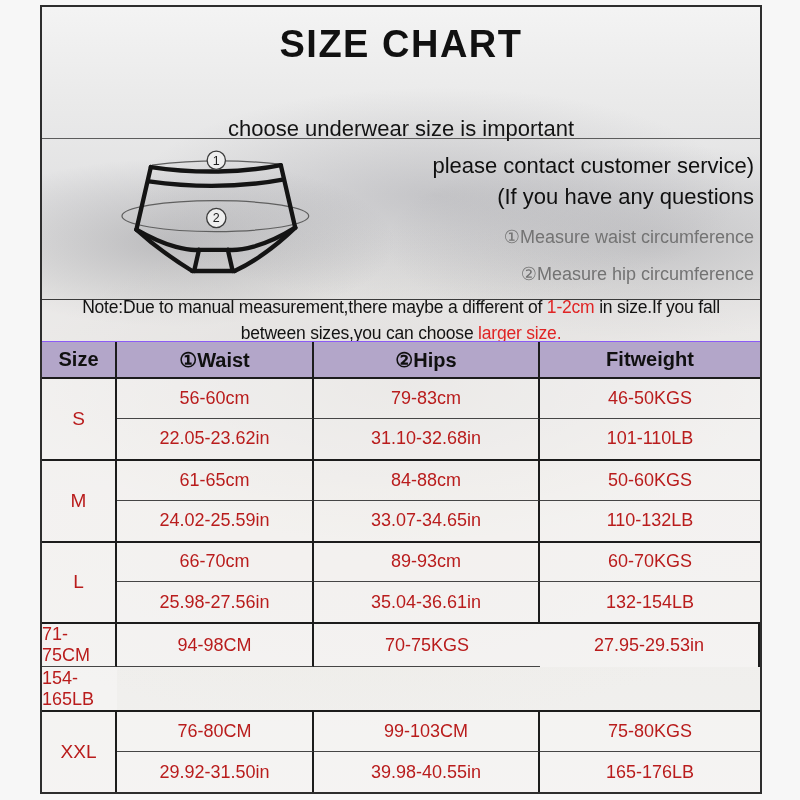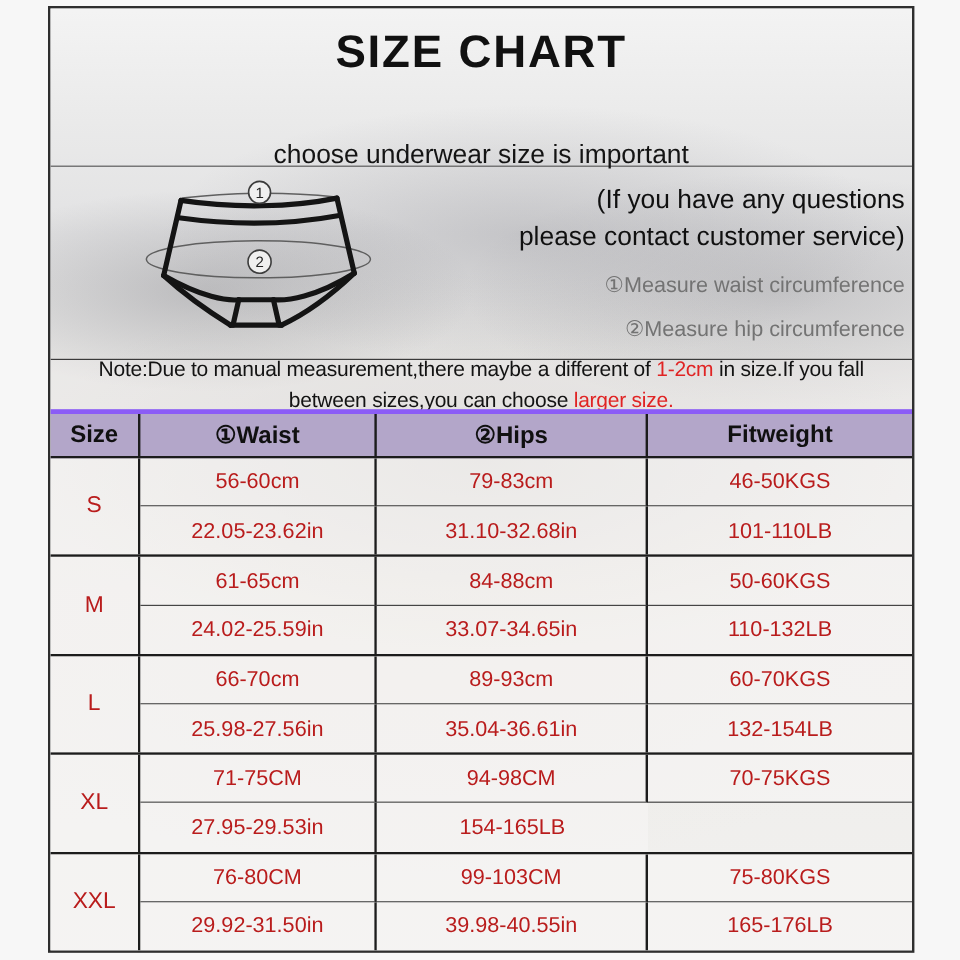--- a/index.html
+++ b/index.html
@@ -58,21 +58,21 @@
     height:42px; flex:0 0 auto;
     border-top:1.5px solid #3a3a3a;
     display:flex; flex-direction:column; justify-content:center;
     text-align:center; font-size:17.5px; letter-spacing:-0.2px;
     line-height:1.45; color:#131313;
     background:rgba(240,239,237,0.35);
   }
   .red { color:#e02424; }
 
   
-  .size-table { flex:1 1 auto; display:flex; flex-direction:column; border-top:4px solid #8b5cf6; }
+  .size-table { flex:1 1 auto; display:flex; flex-direction:column; border-top:1px solid #8b5cf6; }
   .thead {
     flex:0 0 37px;
     display:grid; grid-template-columns:75px 197px 226px 1fr;
     background:#b3a6c9;
     border-bottom:2px solid #1c1c1c;
   }
   .hcell {
     display:flex; align-items:center; justify-content:center;
     font-size:20px; font-weight:700; color:#101010;
     border-right:2px solid #1c1c1c;
@@ -129,22 +129,22 @@
           <circle cx="112" cy="19" r="9.5" fill="#efefef" stroke="#3c3c3c" stroke-width="1.4"></circle>
           <text x="112" y="23.5" font-size="13" text-anchor="middle" fill="#222" font-family="Liberation Sans, sans-serif">1</text>
         </g>
         <g>
           <circle cx="112" cy="79" r="10" fill="#efefef" stroke="#3c3c3c" stroke-width="1.4"></circle>
           <text x="112" y="83.5" font-size="13" text-anchor="middle" fill="#222" font-family="Liberation Sans, sans-serif">2</text>
         </g>
       </svg>
     </div>
     <div class="instructions">
+      <div class="instr-big">please contact customer service)</div>
       <div class="instr-big">(If you have any questions</div>
-      <div class="instr-big">please contact customer service)</div>
       <div class="instr-small">①Measure waist circumference</div>
       <div class="instr-small">②Measure hip circumference</div>
     </div>
   </div>
 
   <div class="note-sec">
     <div><span>Note:Due to manual measurement,there maybe a different of </span><span class="red">1-2cm</span><span> in size.If you fall</span></div>
     <div><span>between sizes,you can choose </span><span class="red">larger size.</span></div>
   </div>
 
@@ -180,21 +180,20 @@
       <div class="cell size-cell">L</div>
       <div class="cell sub1">66-70cm</div>
       <div class="cell sub1">89-93cm</div>
       <div class="cell sub1 last-col">60-70KGS</div>
       <div class="cell">25.98-27.56in</div>
       <div class="cell">35.04-36.61in</div>
       <div class="cell last-col">132-154LB</div>
     </div>
 
     <div class="tgroup">
-      <div class="cell size-cell">XL</div>
       <div class="cell sub1">71-75CM</div>
       <div class="cell sub1">94-98CM</div>
       <div class="cell sub1 last-col">70-75KGS</div>
       <div class="cell">27.95-29.53in</div>
       <div class="cell last-col">154-165LB</div>
     </div>
 
     <div class="tgroup">
       <div class="cell size-cell">XXL</div>
       <div class="cell sub1">76-80CM</div>

